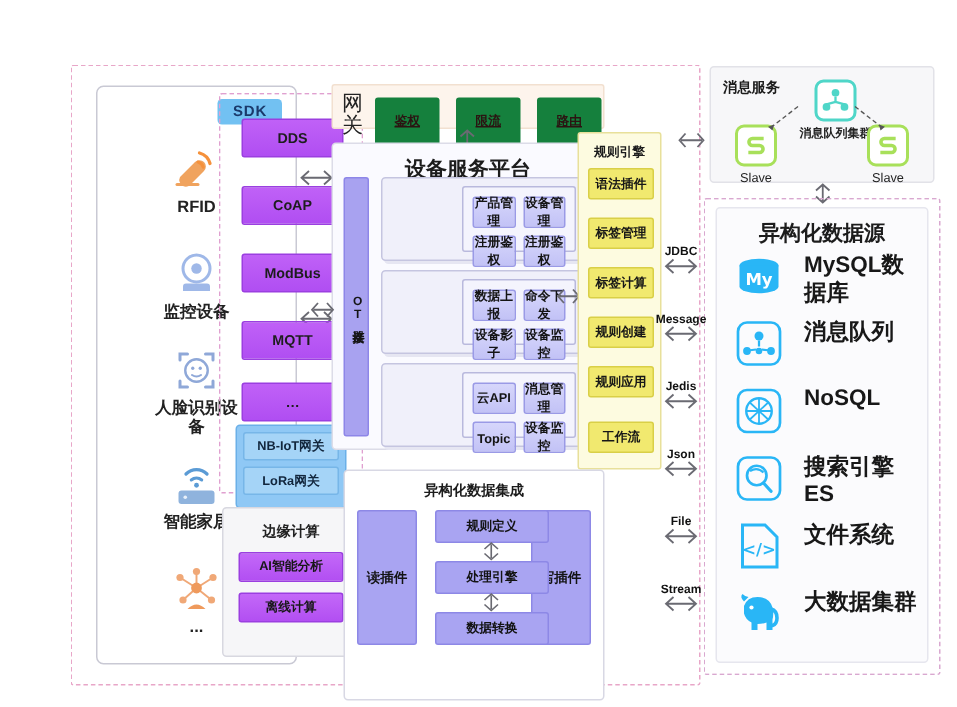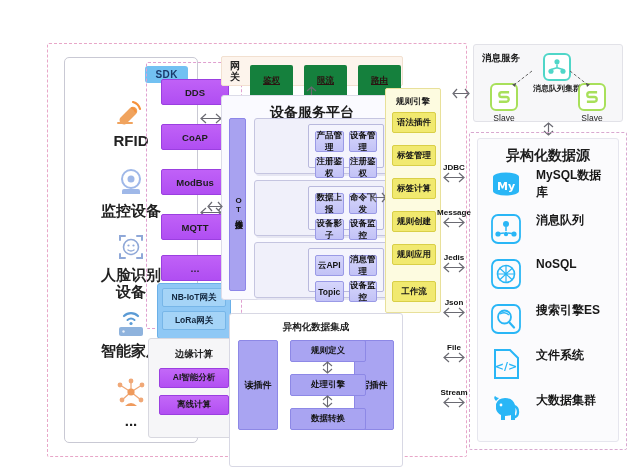--- a/index.html
+++ b/index.html
@@ -33,21 +33,21 @@
   }
   #sdk-badge {
     right: 9px; top: 8px;
     background: #72c1f2; color: #1a3a6b;
     font-size: 10px; font-weight: bold;
     padding: 3px 10px; border-radius: 3px;
     letter-spacing: .5px;
   }
   .device-item { width: 100%; align-items: center; }
   .device-label {
-    font-size: 15px; color: #222; font-weight: bold;
+    font-size: 11px; color: #222; font-weight: bold;
     text-align: center; line-height: 1.15; margin-top: 2px;
   }
   .device-icon { width: 40px; height: 34px; }
 
   
   #protocol-frame {
     left: 146px; top: 62px; width: 96px; height: 267px;
     border: 1px dashed #e0a0d0; border-radius: 2px;
   }
   .proto-box {
@@ -80,21 +80,21 @@
     color: #181818; font-size: 8.5px; font-weight: bold;
   }
 
   
   #gateway-bar {
     left: 221px; top: 56px; width: 182px; height: 30px;
     background: #fdf4ec; border: 1px solid #f2e0d0; border-radius: 2px;
   }
   #gw-label {
     left: 6px; top: 4px; width: 14px;
-    font-size: 10px; font-weight: bold; color: #222; line-height: 1.05;
+    font-size: 14px; font-weight: normal; color: #222; line-height: 1.05;
   }
   .gw-pill {
     top: 8px; height: 32px; width: 43px;
     background: #15803d; border-radius: 2px;
     color: #2b1412; font-size: 8.5px; font-weight: bold; text-decoration: underline;
   }
 
   #platform-box {
     left: 221px; top: 95px; width: 182px; height: 205px;
     background: #fafaff; border: 1px solid #dcdce8; border-radius: 3px;
@@ -172,21 +172,21 @@
     left: 469px; top: 132px; width: 158px; height: 318px;
     border: 1px dashed #d9a8d0; border-radius: 2px;
   }
   #ds-panel {
     left: 477px; top: 138px; width: 142px; height: 304px;
     background: #fbfbfd; border: 1px solid #e6e6ee; border-radius: 3px;
   }
   #ds-title { top: 8px; left: 0; width: 100%; font-size: 14px; font-weight: bold; color: #1c1c1c; }
   .ds-row { left: 8px; width: 126px; height: 40px; display: flex; align-items: flex-start; }
   .ds-icon { width: 40px; height: 36px; flex: 0 0 40px; }
-  .ds-label { font-size: 12px; font-weight: bold; color: #181818; margin-left: 10px; }
+  .ds-label { font-size: 15px; font-weight: bold; color: #181818; margin-left: 10px; }
 
   
   .conn-label {
     font-size: 8px; font-weight: bold; color: #111; text-align: center;
   }
   .harrow { width: 22px; height: 11px; }
   .varrow { width: 11px; height: 16px; }
   svg { display: block; overflow: visible; }
 </style>
 </head>

